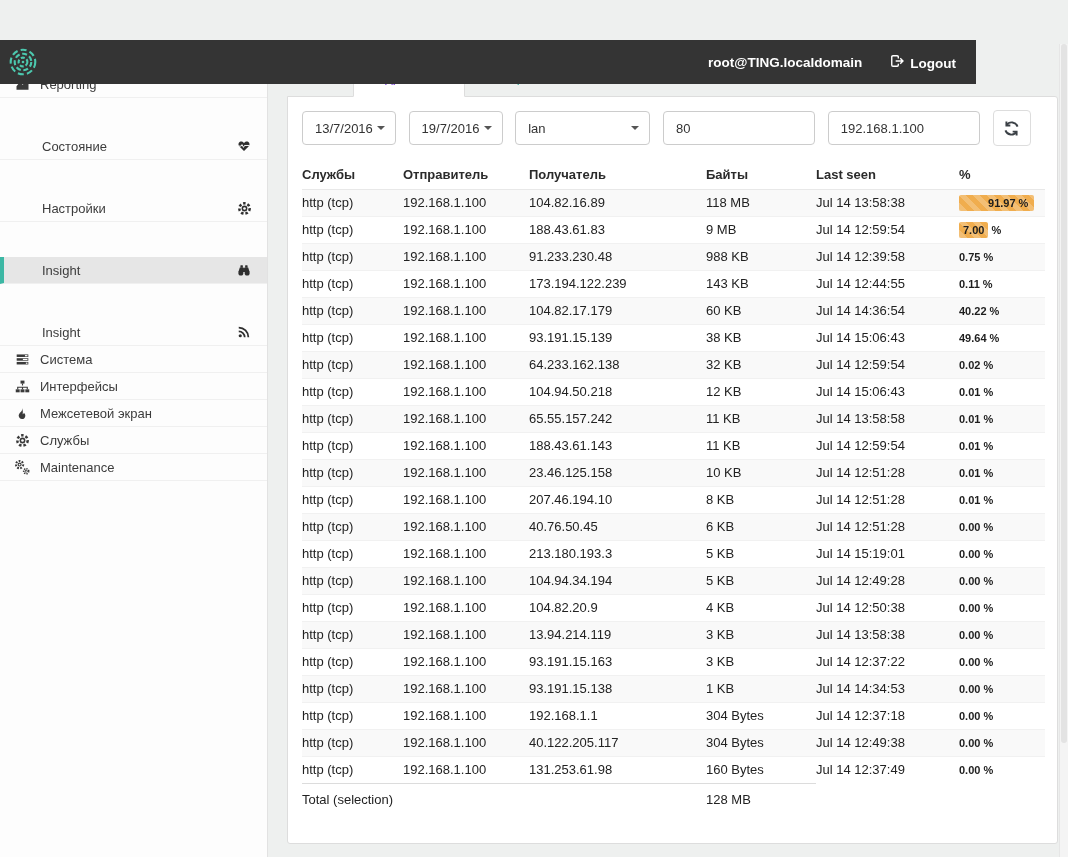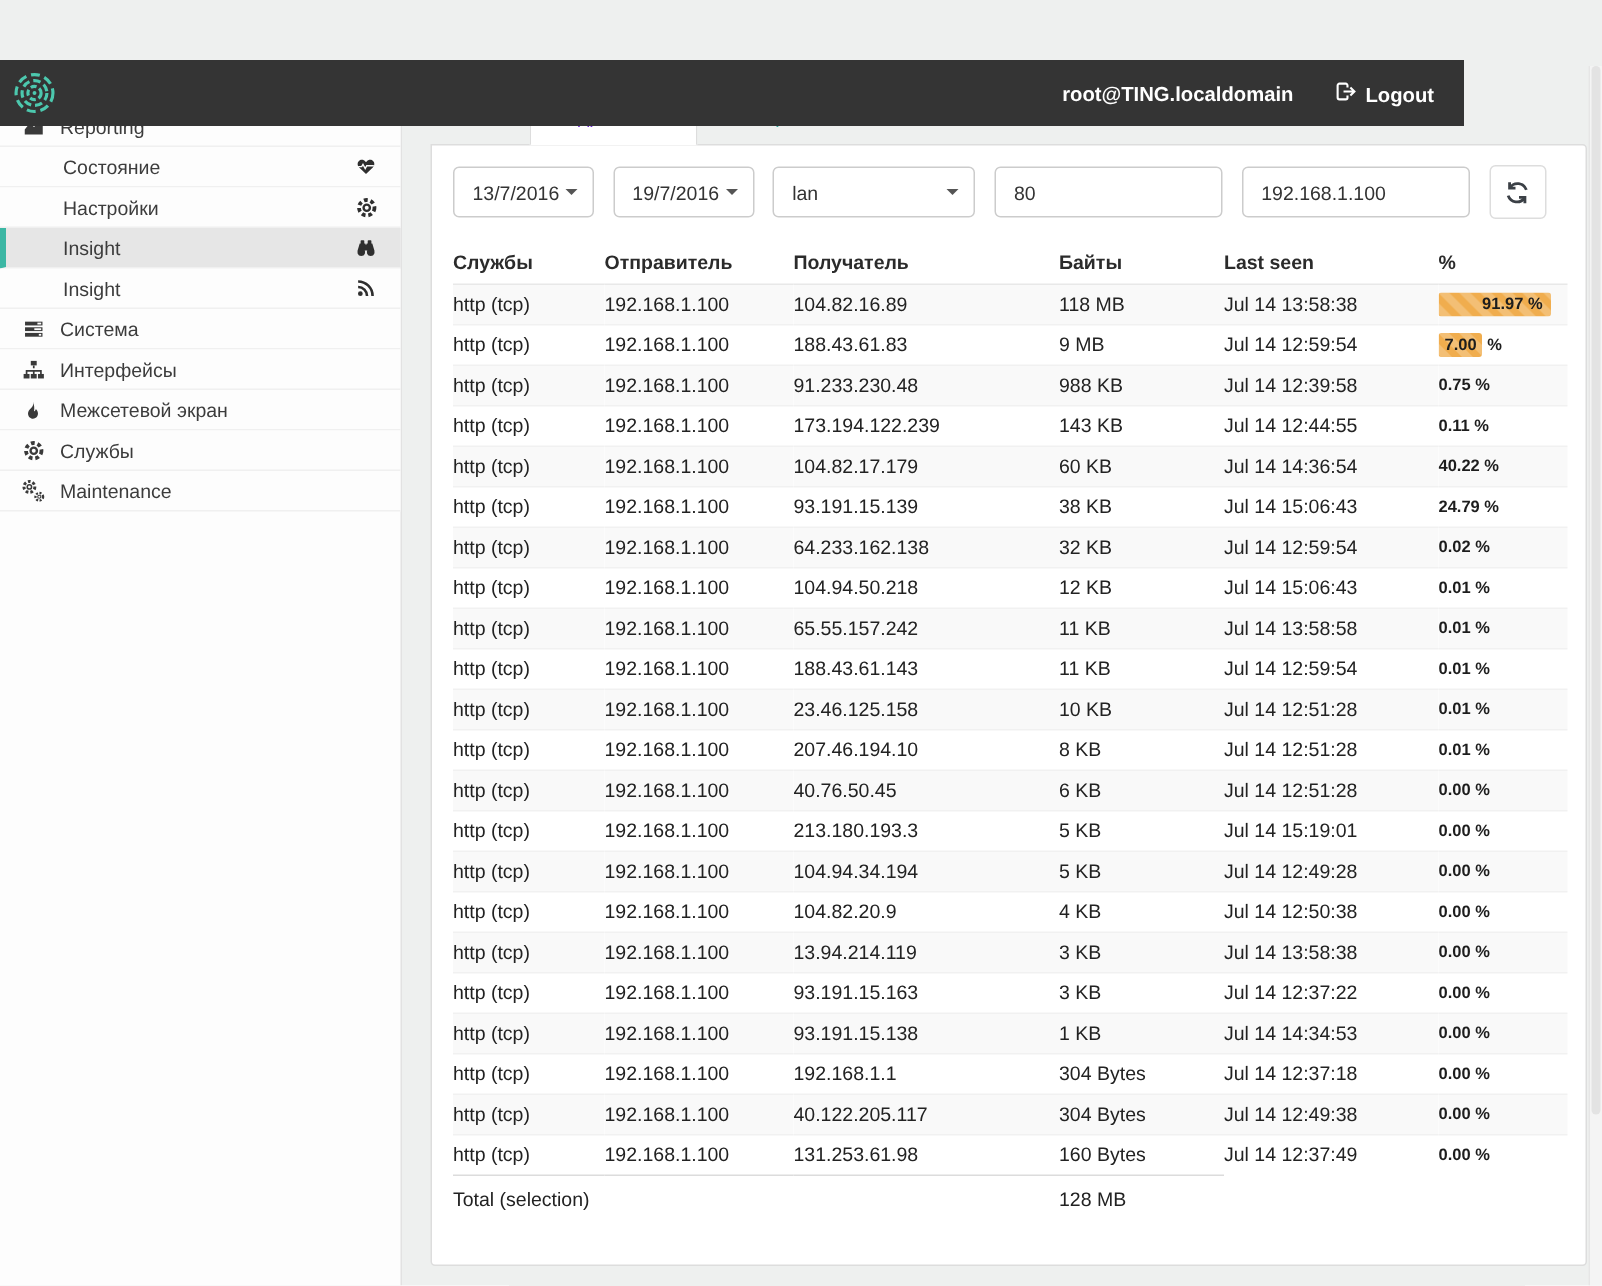--- a/index.html
+++ b/index.html
@@ -27,21 +27,21 @@
     background:#fdfdfd; border-right:1px solid #e2e2e2;
   }
   .menu-item {
     display:flex; align-items:center; height:27px;
     padding:0 12px 0 11px; border-bottom:1px solid #f0f0f0;
     font-size:13px; color:#3c3c3c; cursor:pointer; position:relative;
     background:#fdfdfd;
   }
   .menu-item .ic-wrap { width:22px; display:inline-flex; justify-content:center; color:#3a3a3a; }
   .menu-item .lbl { margin-left:7px; }
-  .menu-item.sub { padding-left:42px; }
+  .menu-item.sub { padding-left:42px;margin-top:35px; }
   .menu-item.sub .lbl { margin-left:0; }
   .menu-item .right-ic { position:absolute; right:12px; color:#2f2f2f; display:inline-flex; }
   .menu-item.active { background:#e6e6e6; border-left:4px solid var(--accent2,#3cb7a4); padding-left:38px; }
   
   .main { position:absolute; left:268px; top:44px; right:0; bottom:0; padding:16px 10px 0 19px; }
   .tabs { display:flex; list-style:none; position:relative; z-index:2; }
   .tab {
     padding:9px 15px 10px; font-size:13px; color:var(--accent,#2fa79b);
     cursor:pointer; border:1px solid transparent; border-radius:4px 4px 0 0;
     line-height:15px;
@@ -373,21 +373,21 @@
               <div class="pct-wrap">40.22 %</div>
             </td>
           </tr>
           <tr>
             <td>http (tcp)</td>
             <td>192.168.1.100</td>
             <td>93.191.15.139</td>
             <td>38 KB</td>
             <td>Jul 14 15:06:43</td>
             <td>
-              <div class="pct-wrap">24.79 %</div>
+              <div class="pct-wrap">49.64 %</div>
             </td>
           </tr>
           <tr>
             <td>http (tcp)</td>
             <td>192.168.1.100</td>
             <td>64.233.162.138</td>
             <td>32 KB</td>
             <td>Jul 14 12:59:54</td>
             <td>
               <div class="pct-wrap">0.02 %</div>

